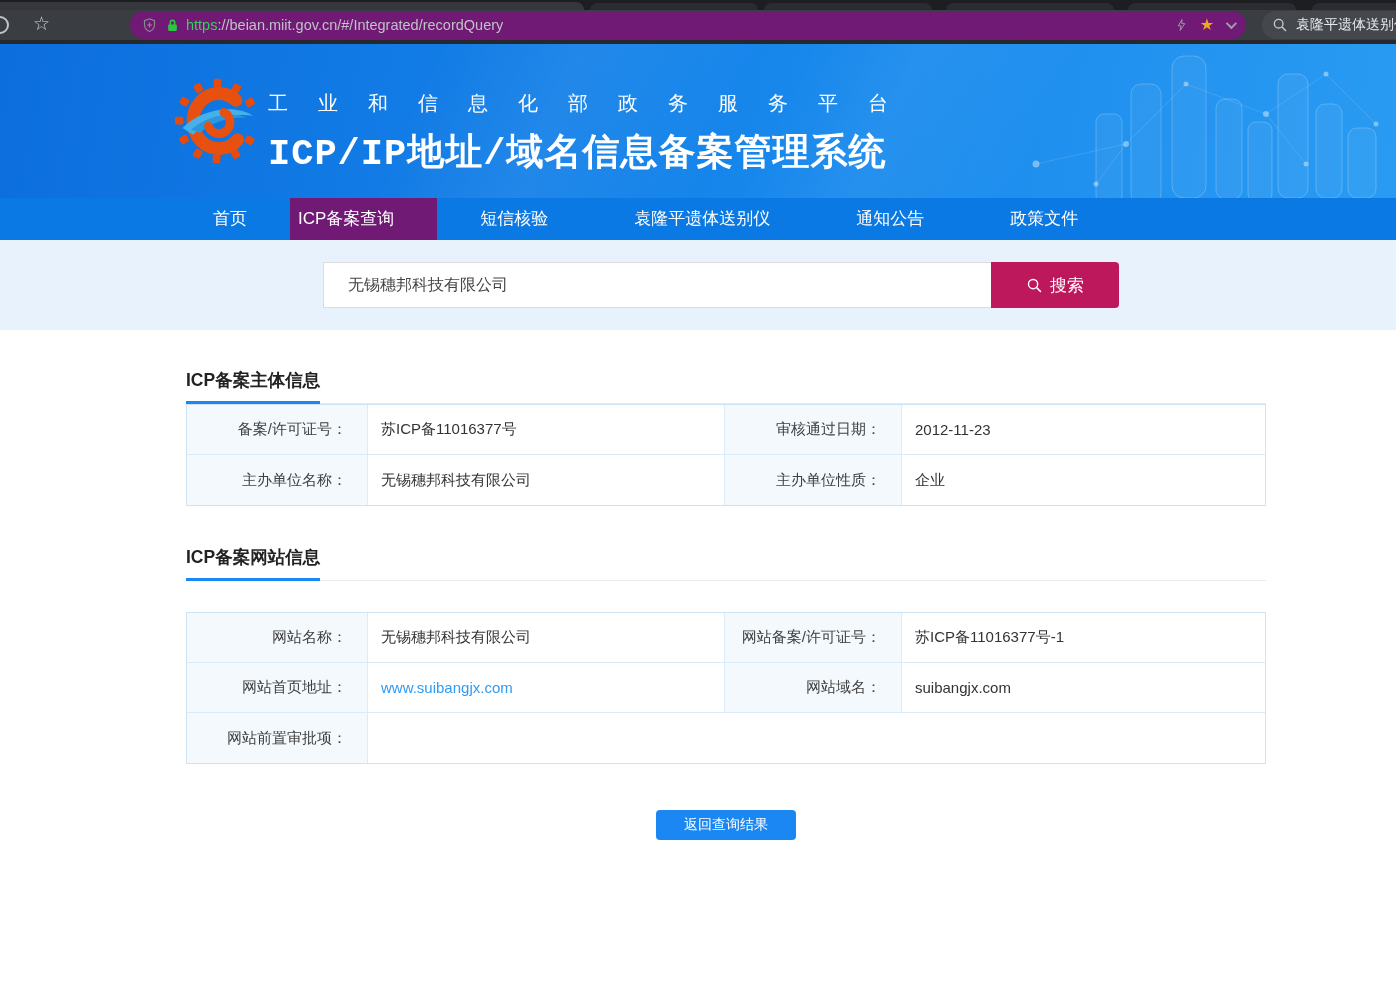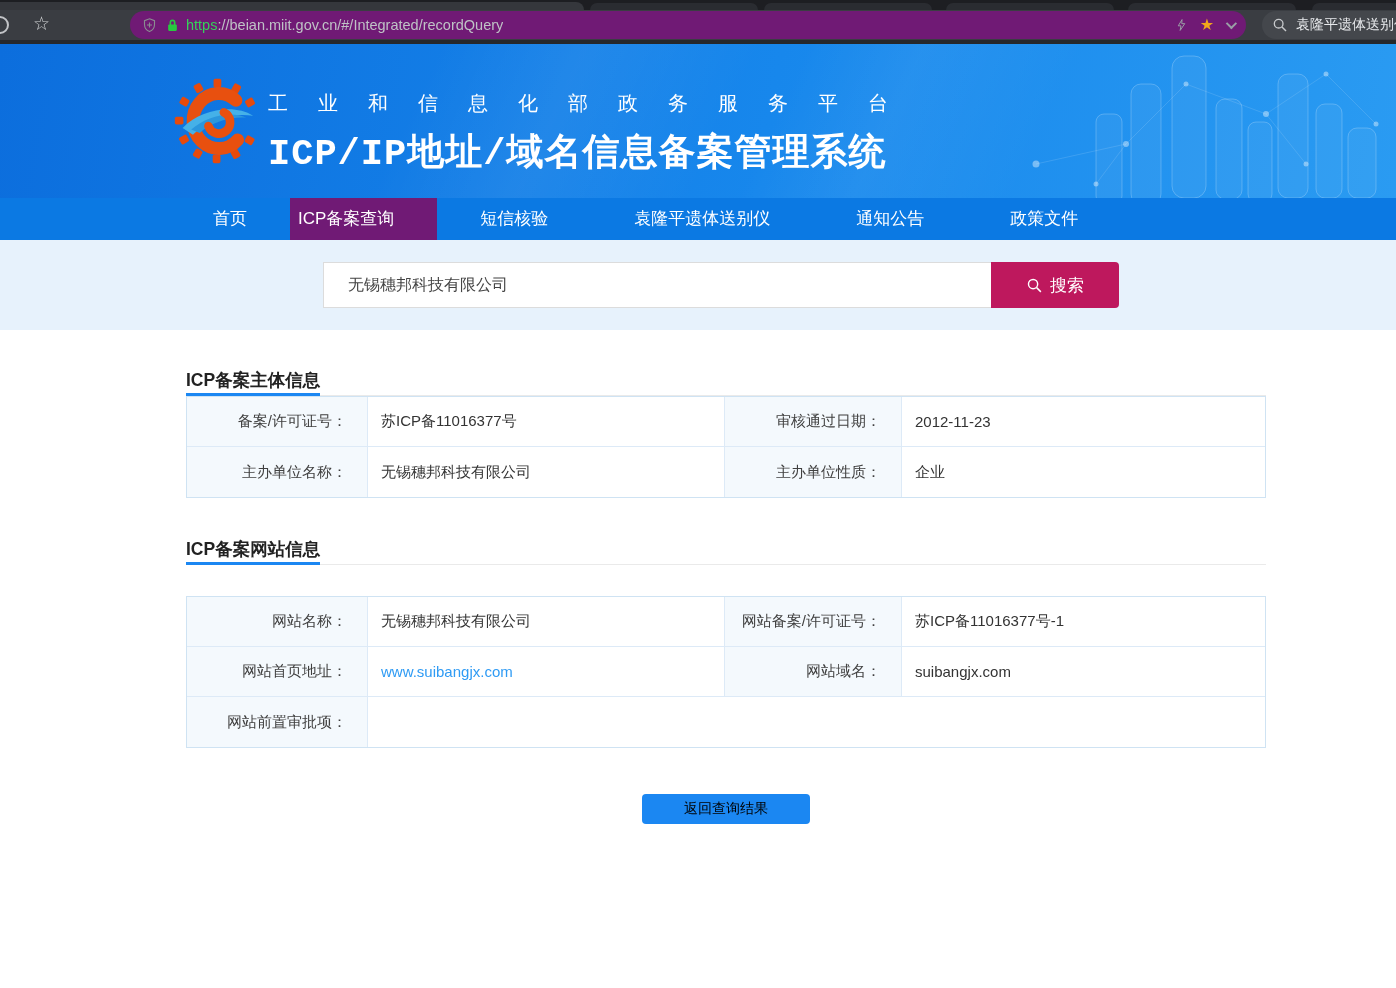--- a/index.html
+++ b/index.html
@@ -61,33 +61,33 @@
                   font-family:"Liberation Sans","DejaVu Sans",sans-serif; }
   .search-btn { width:128px; height:46px; background:#be185d; color:#fff; font-size:17px;
                 border:none; border-radius:0 4px 4px 0; display:flex; align-items:center;
                 justify-content:center; gap:7px; cursor:pointer;
                 font-family:"Liberation Sans","DejaVu Sans",sans-serif; }
 
   
   .container { width:1080px; margin-left:186px; }
   .sec-head { border-bottom:1px solid #eaeaea; margin-top:38px; }
   .sec-head h2 { display:inline-block; font-size:17.5px; font-weight:bold; color:#222;
-                 padding-bottom:1px; border-bottom:3px solid #1b87f2; margin-bottom:-1px; }
+                 padding-bottom:9px; border-bottom:3px solid #1b87f2; margin-bottom:-1px; }
   .info-table { display:grid; grid-template-columns:181px 357px 177px 363px;
                 border:1px solid #cfe3f3; }
   .cell { height:50px; display:flex; align-items:center; font-size:15px;
           border-bottom:1px solid #ddeaf7; border-right:1px solid #ddeaf7; }
   .cell.lbl { background:#f4f9fd; justify-content:flex-end; padding-right:20px; color:#404040; }
   .cell.val { background:#fff; padding-left:13px; color:#333; }
   .cell.last-col { border-right:none; }
   .cell.last-row { border-bottom:none; }
   .cell.span3 { grid-column:2 / 5; }
   .cell a { color:#2f9bf4; text-decoration:none; }
   .btn-row { text-align:center; margin-top:46px; }
-  .back-btn { width:168px; height:30px; background:#1b87f2; color:#000000; border:none;
+  .back-btn { width:140px; height:30px; background:#1b87f2; color:#ffffff; border:none;
               border-radius:4px; font-size:14px; cursor:pointer;
               font-family:"Liberation Sans","DejaVu Sans",sans-serif; }
 </style>
 </head>
 <body>
 
 <div class="chrome">
   <div class="tabstrip">
     <div class="tab-active-stub"></div>
     <div class="tab-stub" style="left:590px"></div>

